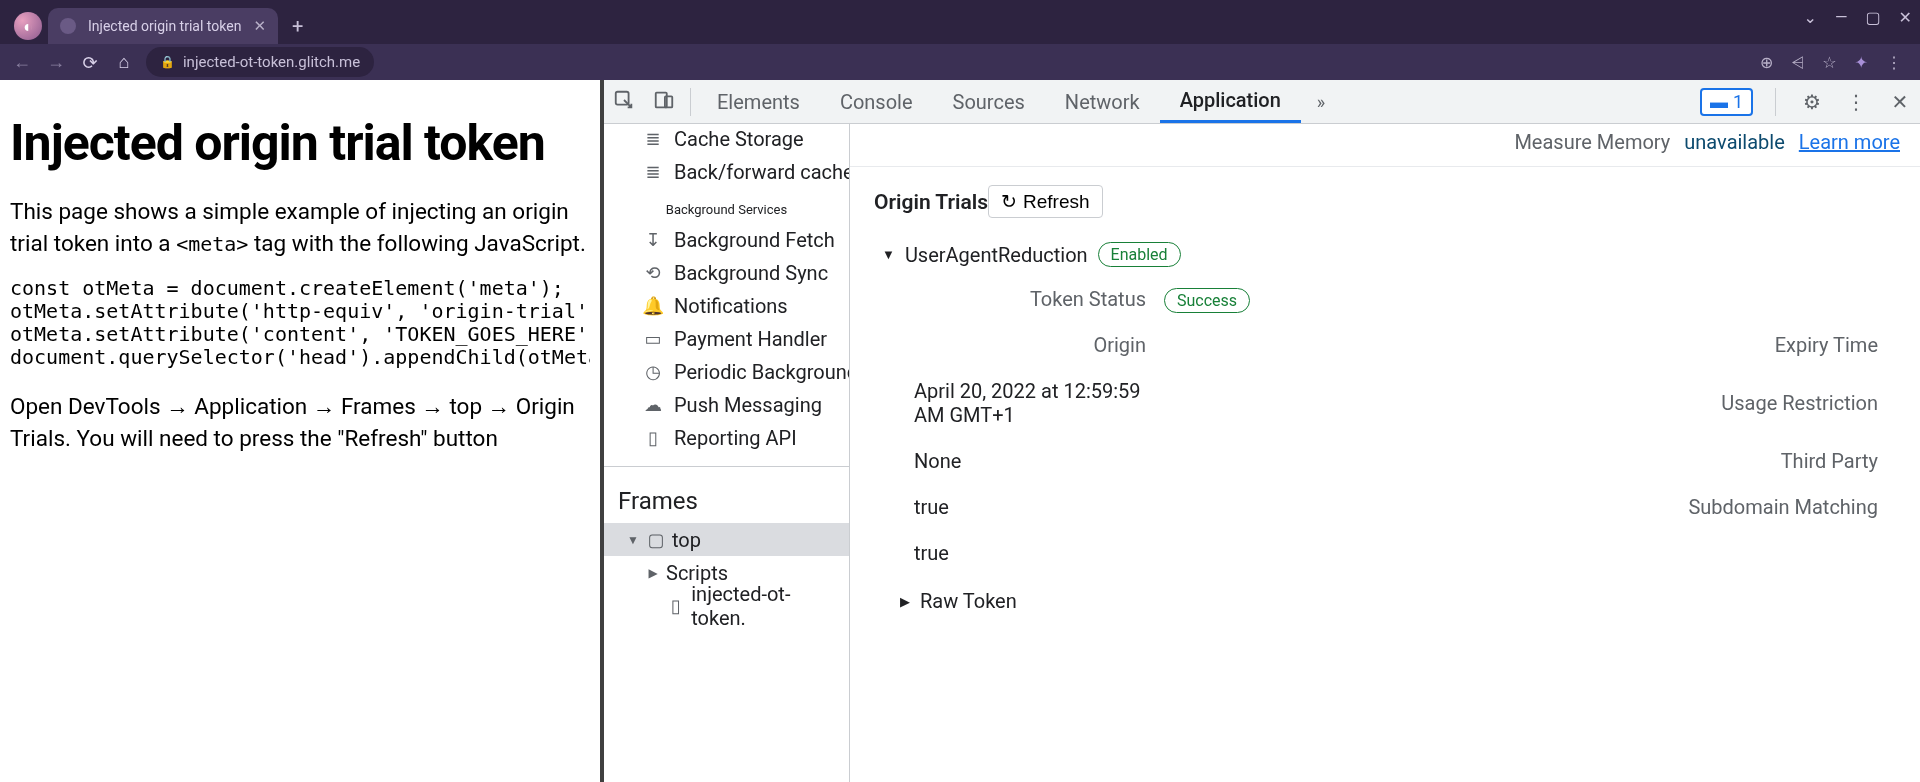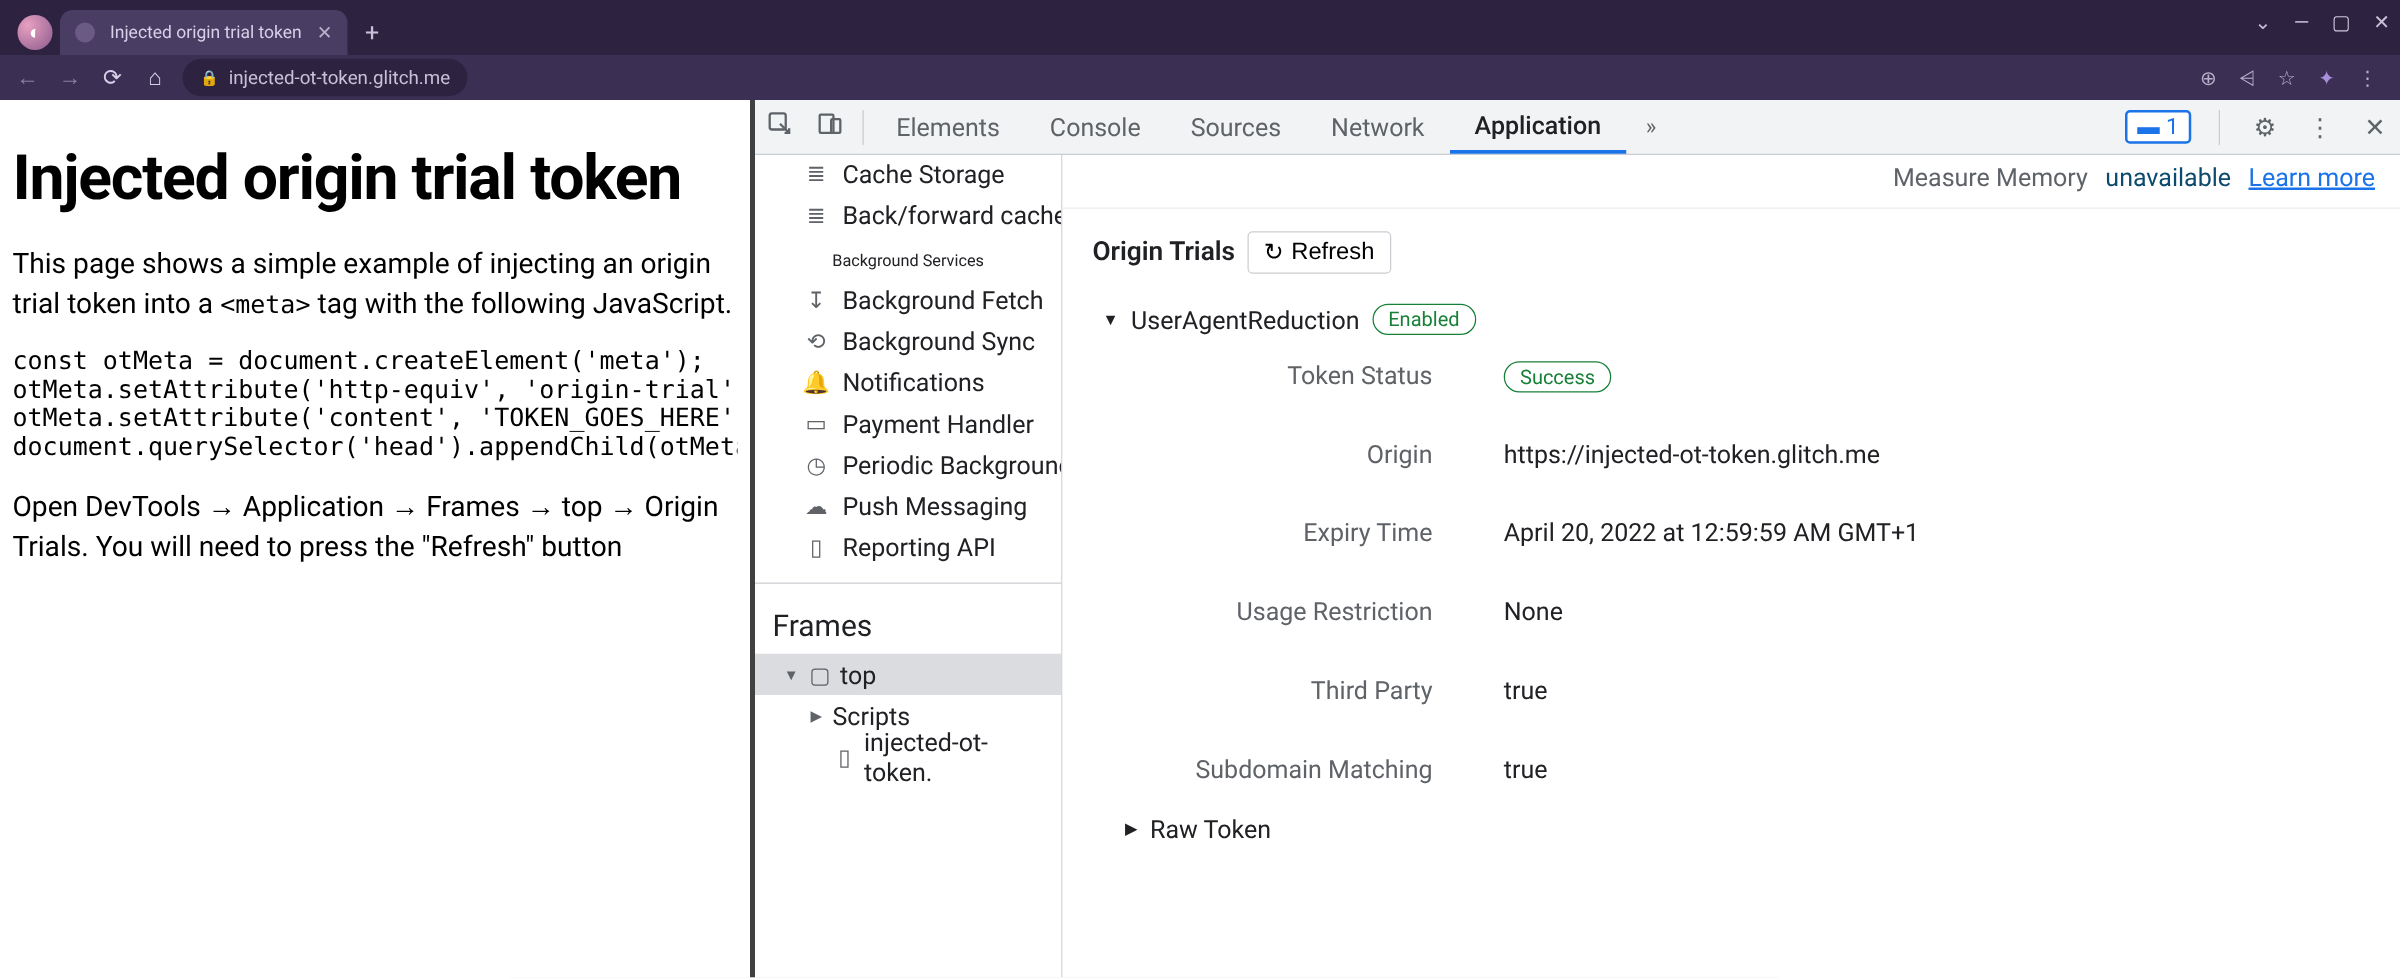--- a/index.html
+++ b/index.html
@@ -56,31 +56,31 @@
   .tri { font-size:12px; color:#5f6368; width:14px; text-align:center;}
   .file-ic { color:#5f6368; font-size:18px; width:20px; text-align:center;}
   
   .dt-main { flex:1; background:#fff; overflow:hidden; position:relative; font-size:20px; color:#202124;}
   .mm-row { display:flex; align-items:center; padding: 6px 20px 12px 20px; gap:14px; border-bottom:1px solid #e8eaed;}
   .mm-label { color:#5f6368; margin-left:auto;}
   .mm-val { color:#0c4a6e;}
   .mm-link { color:#1a73e8; text-decoration:underline; cursor:pointer;}
   
   .ot-section { padding: 18px 24px; }
-  .ot-head { display:flex; align-items:center; gap:10px; margin-bottom:24px;}
+  .ot-head { display:flex; align-items:center; gap:0; margin-bottom:24px;}
   .ot-title { font-weight:600; font-size:21px;}
   .refresh-btn { border:1px solid #cacdd1; background:#fff; border-radius:4px; padding:4px 12px; display:flex; align-items:center; gap:6px; font-size:19px; cursor:pointer;}
   
   .trial-row { display:flex; align-items:center; gap:10px; margin:0 0 20px 8px;}
   .tri2 { font-size:13px; }
   .pill { border-radius:14px; padding:2px 12px; font-size:16px; }
   .pill.enabled { border:1.5px solid #188038; color:#188038;}
   .pill.success { border:1.5px solid #188038; color:#188038;}
   
-  .kv { display:grid; grid-template-columns: 250px 1fr; row-gap:22px; margin-left:40px; margin-bottom:24px; align-items:center;gap:39px;}
+  .kv { display:grid; grid-template-columns: 250px 1fr; row-gap:22px; margin-left:40px; margin-bottom:24px; align-items:center;}
   .kv .k { text-align:right; color:#5f6368; padding-right:18px;}
   .kv .v { color:#202124;}
   
   .raw-row { display:flex; align-items:center; gap:10px; margin-left:26px;}
 </style>
 </head>
 <body>
 
 <div class="chrome-top">
   <div class="tab-strip">
@@ -235,21 +235,20 @@
           </div>
           <div class="trial-row">
             <span class="tri2">▼</span>
             <span>UserAgentReduction</span>
             <span class="pill enabled">Enabled</span>
           </div>
           <div class="kv">
             <div class="k">Token Status</div>
             <div class="v"><span class="pill success">Success</span></div>
             <div class="k">Origin</div>
-            <div class="v">https://injected-ot-token.glitch.me</div>
             <div class="k">Expiry Time</div>
             <div class="v">April 20, 2022 at 12:59:59 AM GMT+1</div>
             <div class="k">Usage Restriction</div>
             <div class="v">None</div>
             <div class="k">Third Party</div>
             <div class="v">true</div>
             <div class="k">Subdomain Matching</div>
             <div class="v">true</div>
           </div>
           <div class="raw-row">

